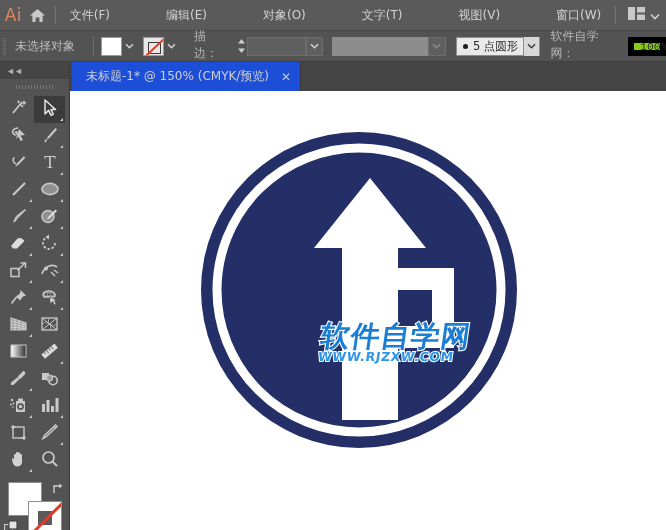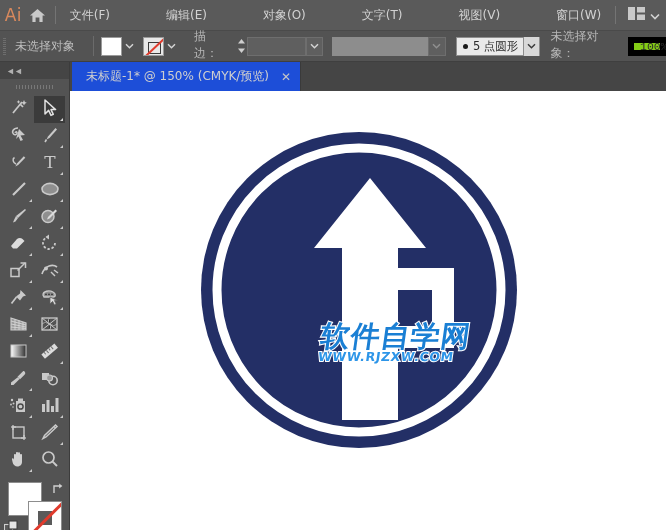--- a/index.html
+++ b/index.html
@@ -308,21 +308,21 @@
     <div class="field light" style="margin-left:10px;">
       <span class="dot"></span>
       <span class="val">5 点圆形</span>
       <span class="cbtn">
         <svg width="9" height="6" viewBox="0 0 9 6" aria-hidden="true">
           <path d="M1 1.3 L4.5 4.7 L8 1.3" stroke="#3a3a3a" stroke-width="1.5" fill="none"></path>
         </svg>
       </span>
     </div>
 
-    <div class="stroke-link" style="margin-left:10px;">未选择对象：</div>
+    <div class="stroke-link" style="margin-left:10px;">软件自学网：</div>
     <div class="opa-val" style="margin-left:6px;width:38px;">100%</div>
   </div>
 
   <div class="tabbar">
     <div class="tab-grip">
         <i></i>
       </div>
     <div class="doctab">
       <span class="t">未标题-1* @ 150% (CMYK/预览)</span>
       <span class="x">✕</span>

